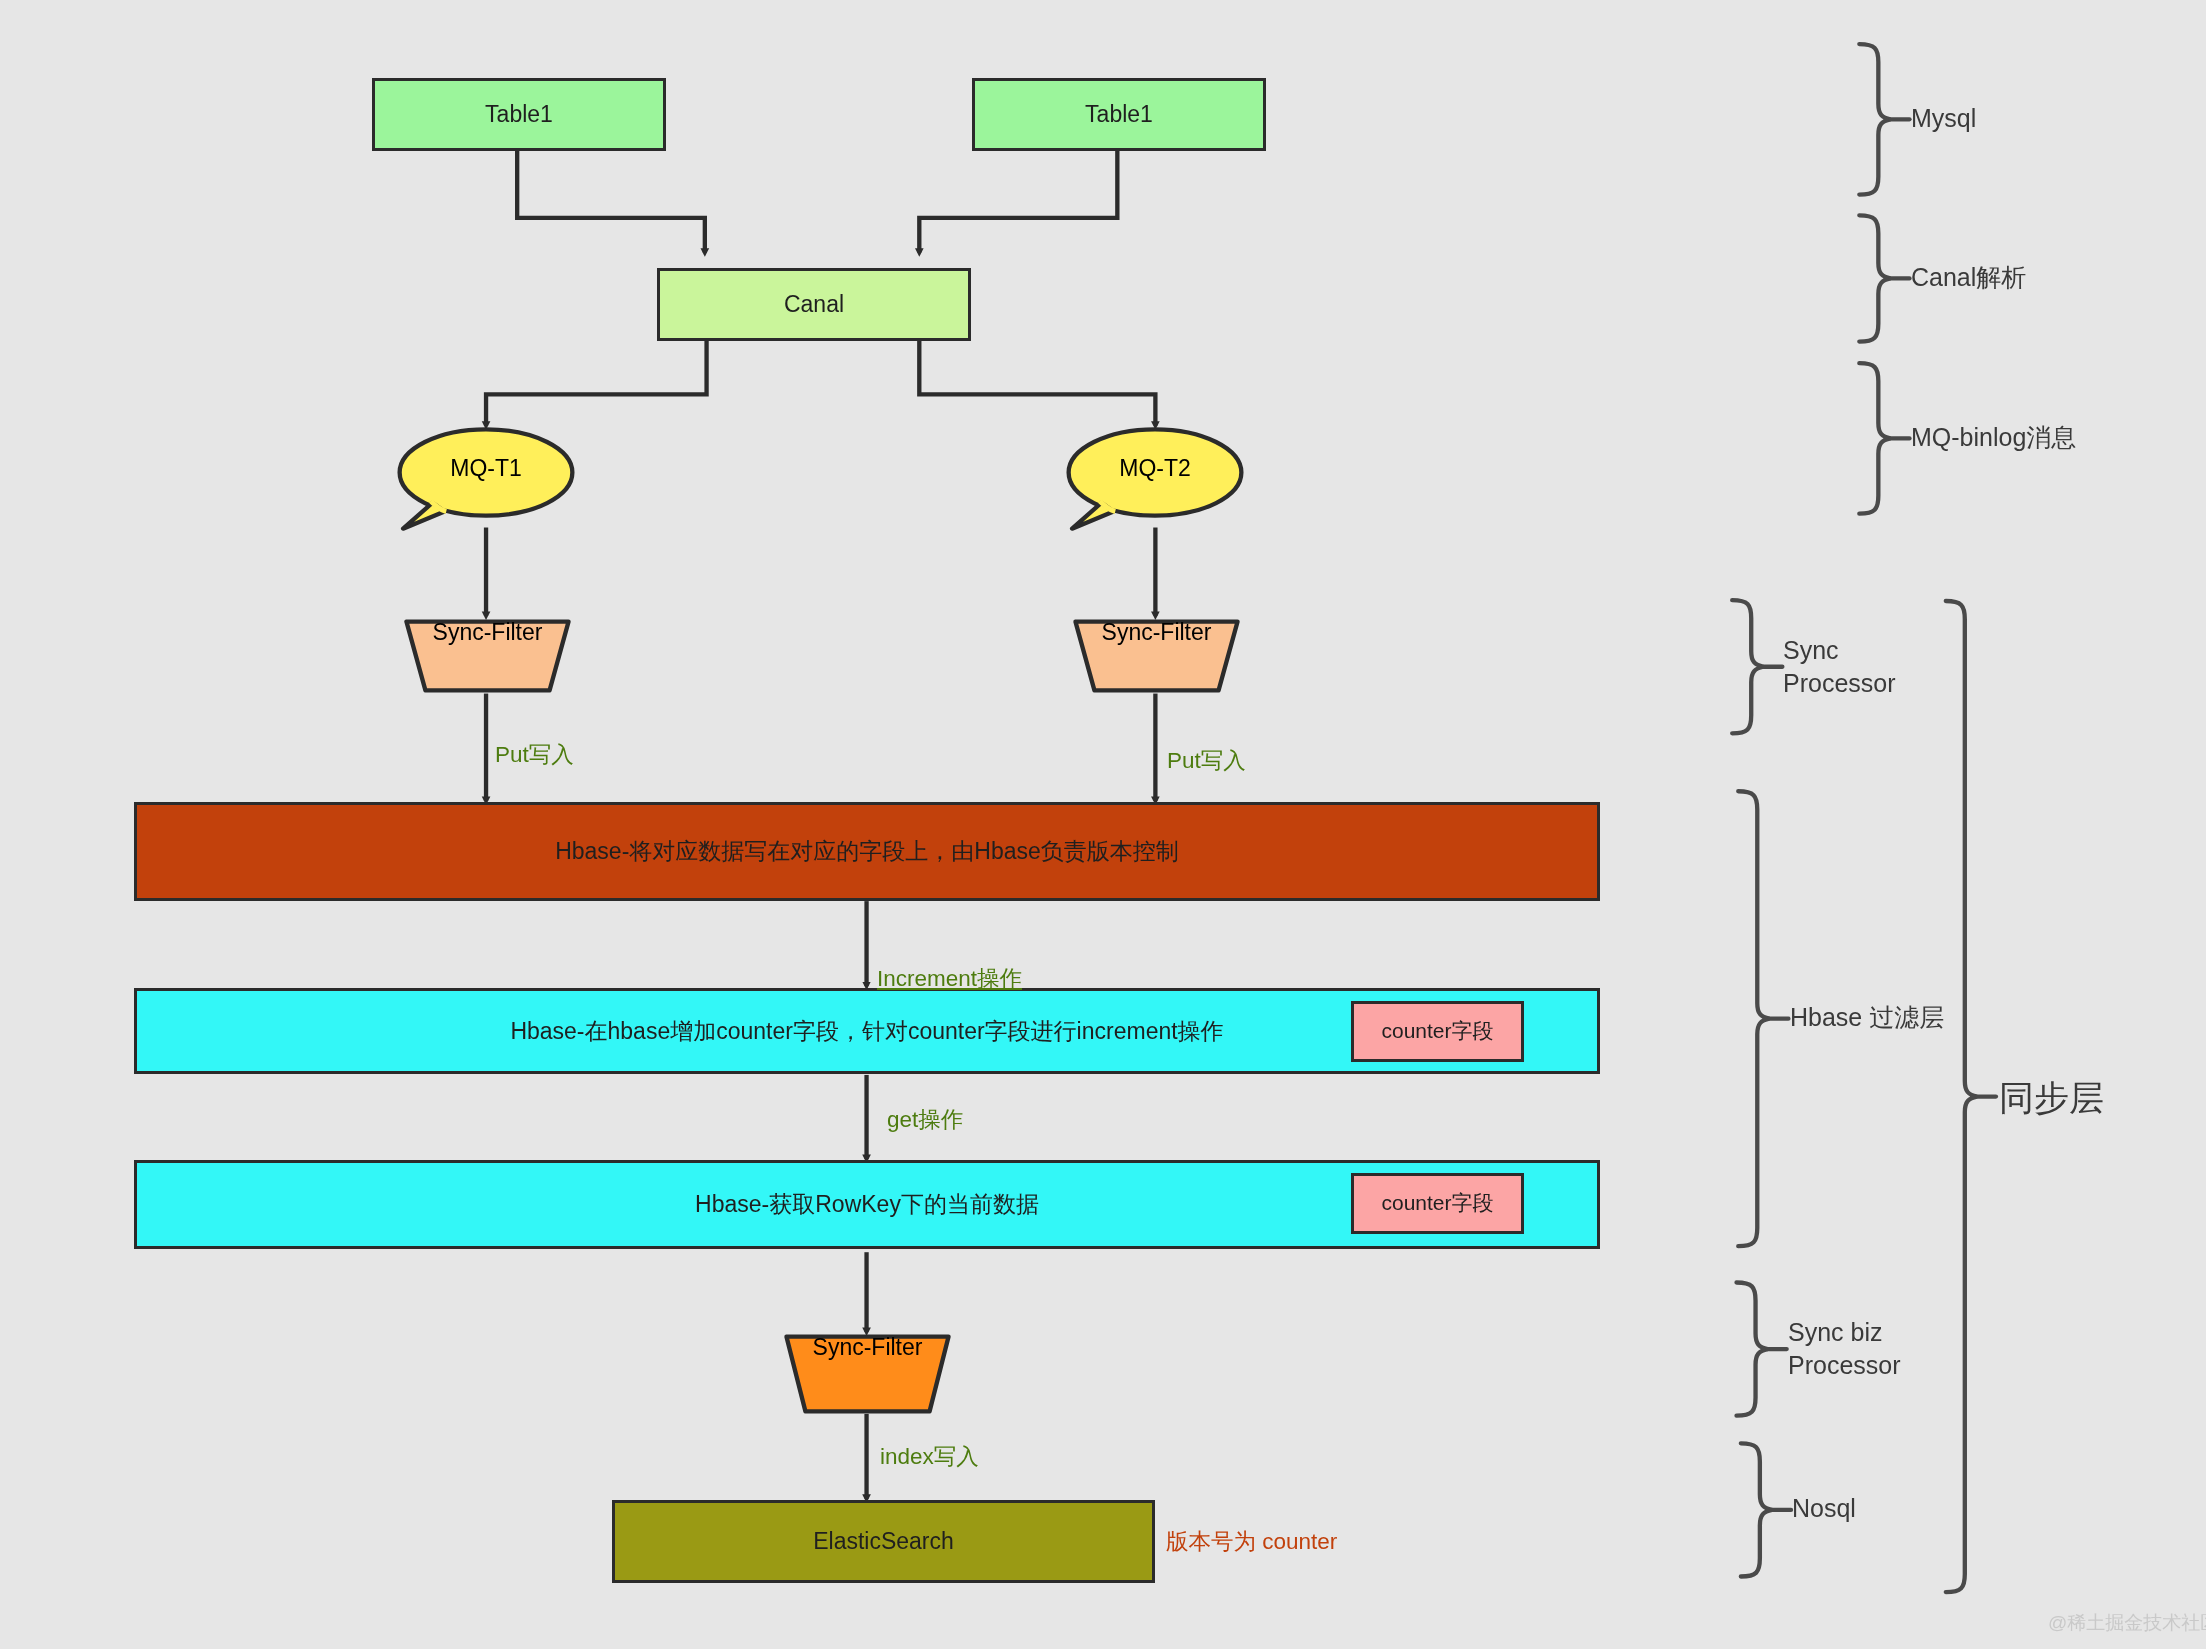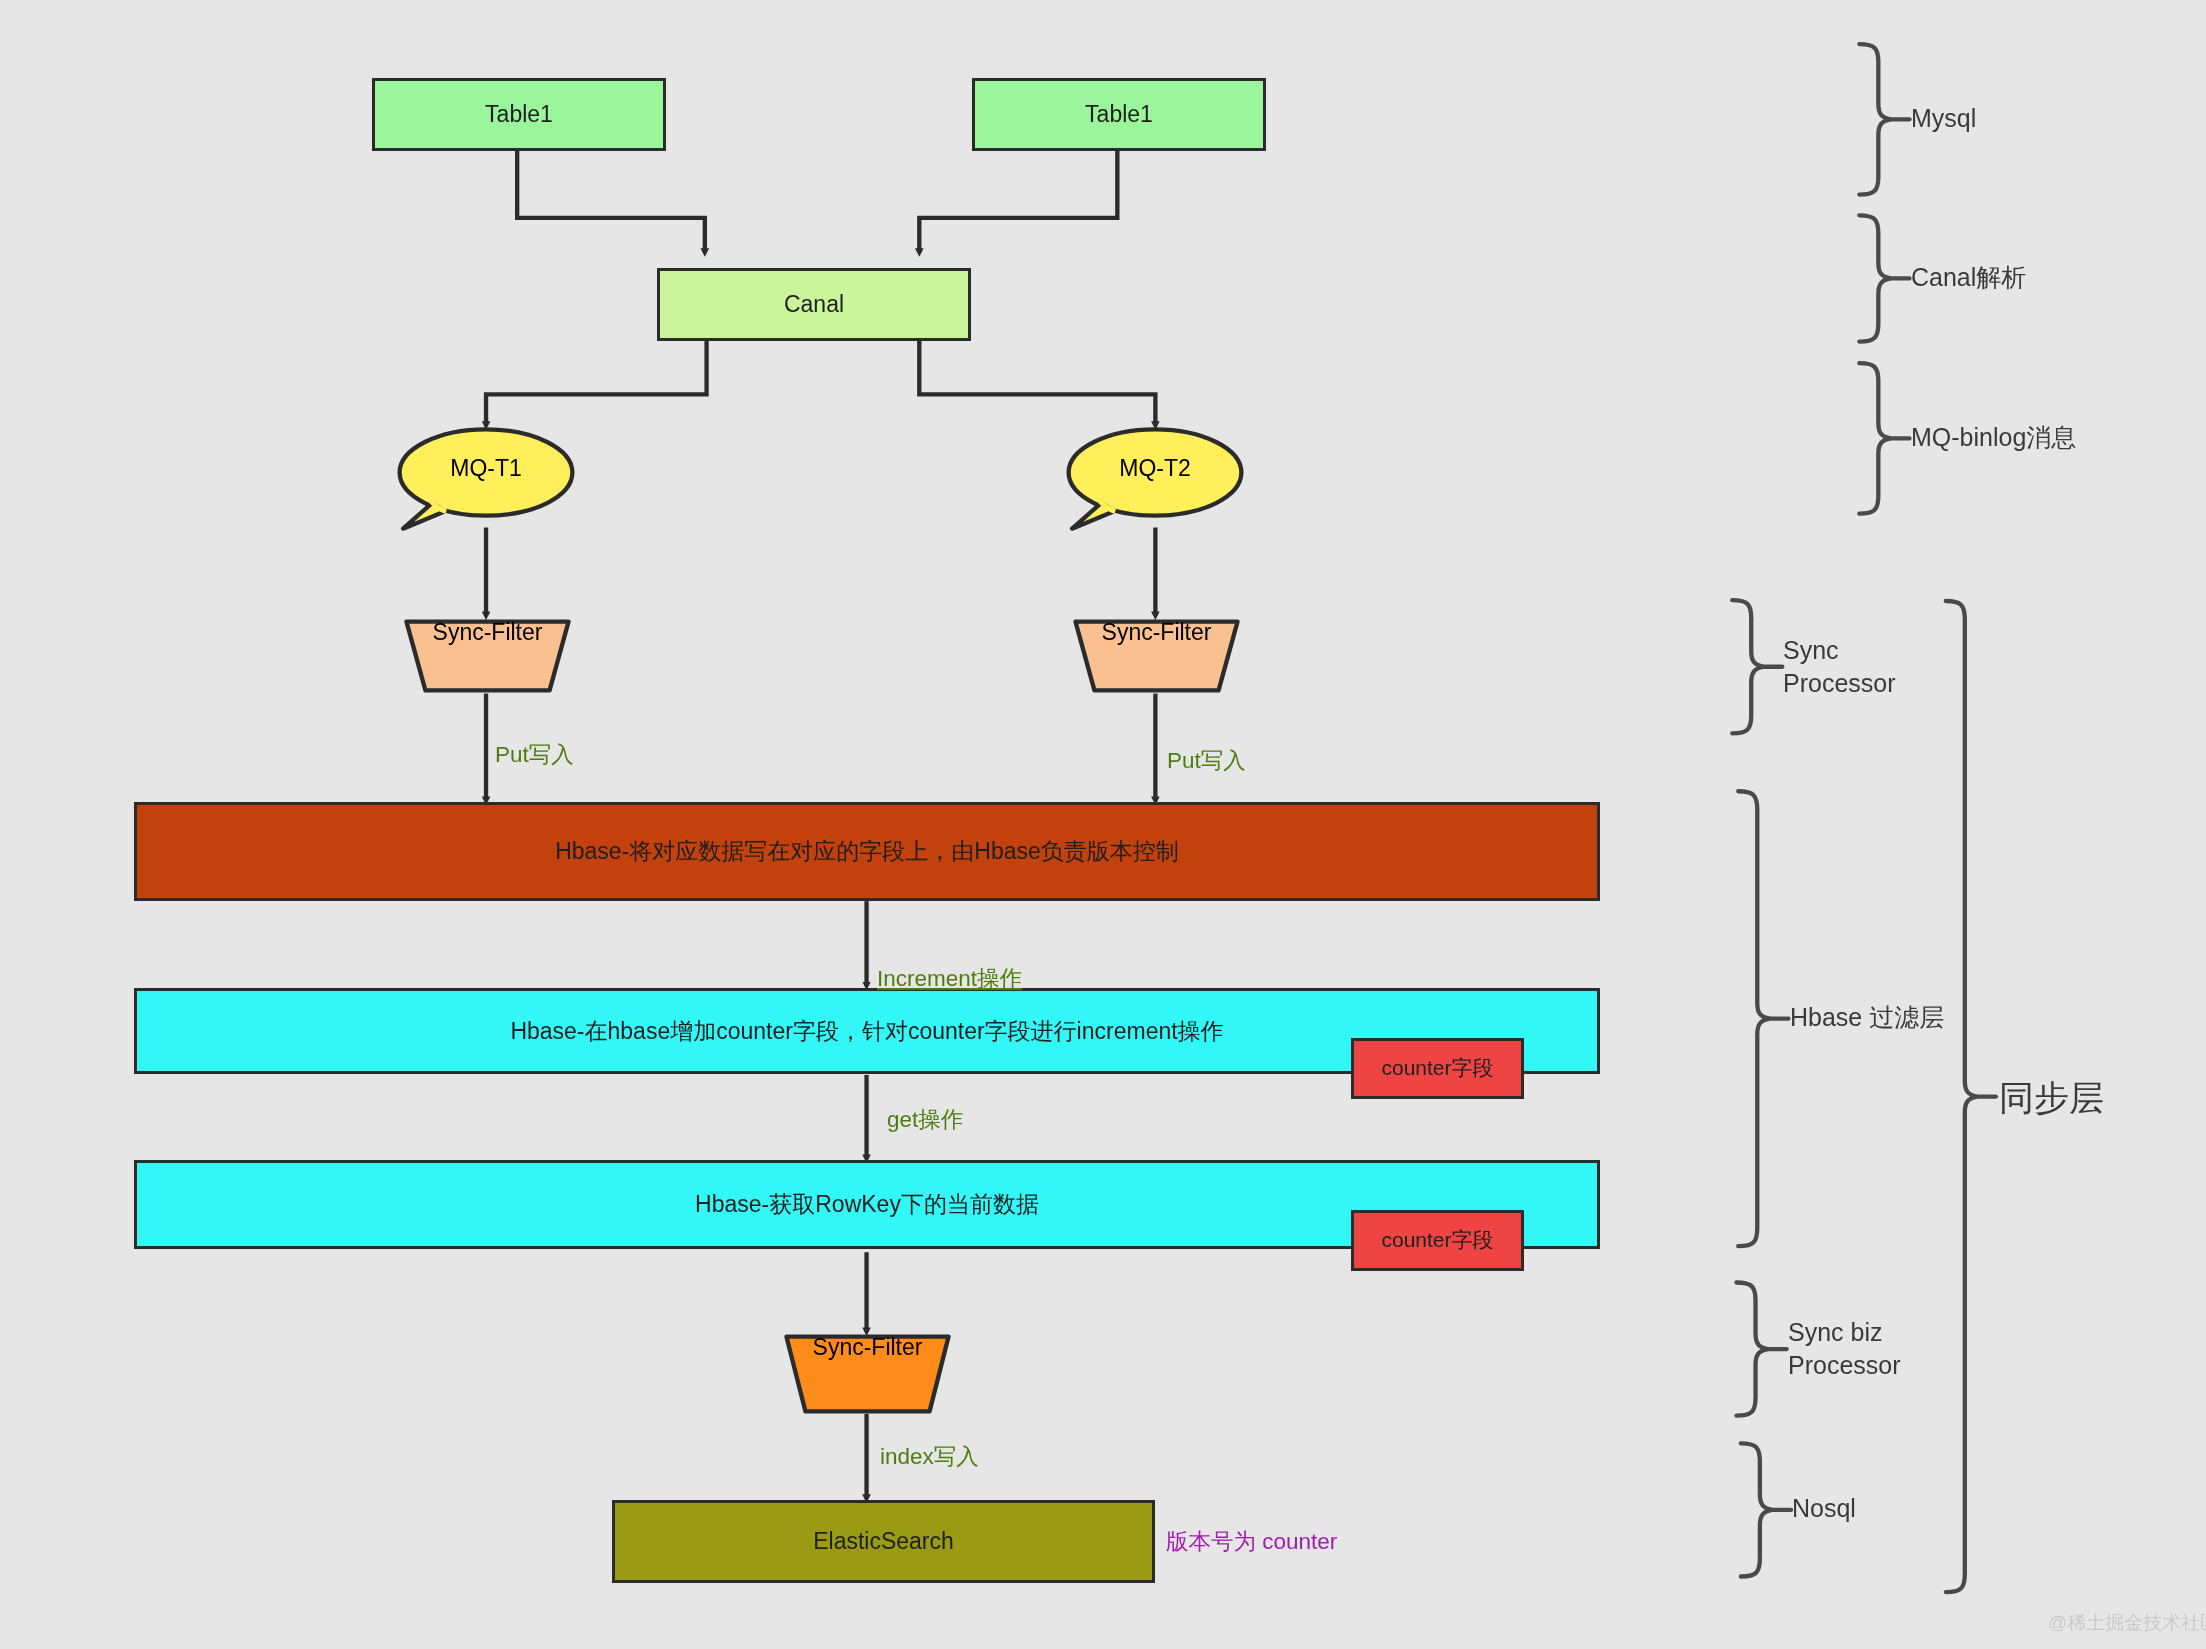--- a/index.html
+++ b/index.html
@@ -32,21 +32,21 @@
     line-height:1.25;
   }
   .rect{
     border:3.5px solid #2b2b2b;
   }
   .green{ background:#9bf59b; }
   .lightgreen{ background:#caf59b; }
   .cyan-pale{ background:#c2410c; }
   .cyan-bright{ background:#33f7f7; }
   .olive{ background:#9a9a14; }
-  .bluebox{ background:#ef4444; border:3.5px solid #2b2b2b;margin-top:37px; }
+  .bluebox{ background:#fca5a5; border:3.5px solid #2b2b2b; }
 
   .trap{
     position:absolute;
     display:flex;
     justify-content:center;
     text-align:center;
   }
   .trap .trapshape{
     position:absolute;
     left:0; top:0;
@@ -76,21 +76,21 @@
     white-space:nowrap;
   }
   .side-label{
     position:absolute;
     color:#3a3a3a;
     white-space:pre-line;
     line-height:1.3;
   }
   .note-label{
     position:absolute;
-    color:#a21caf;
+    color:#c2410c;
     white-space:nowrap;
   }
   .watermark{
     position:absolute;
     color:#c9c9c9;
     white-space:nowrap;
   }
   .f-node{ font-size:23px; }
   .f-bar{ font-size:23px; }
   .f-small{ font-size:21px; }

